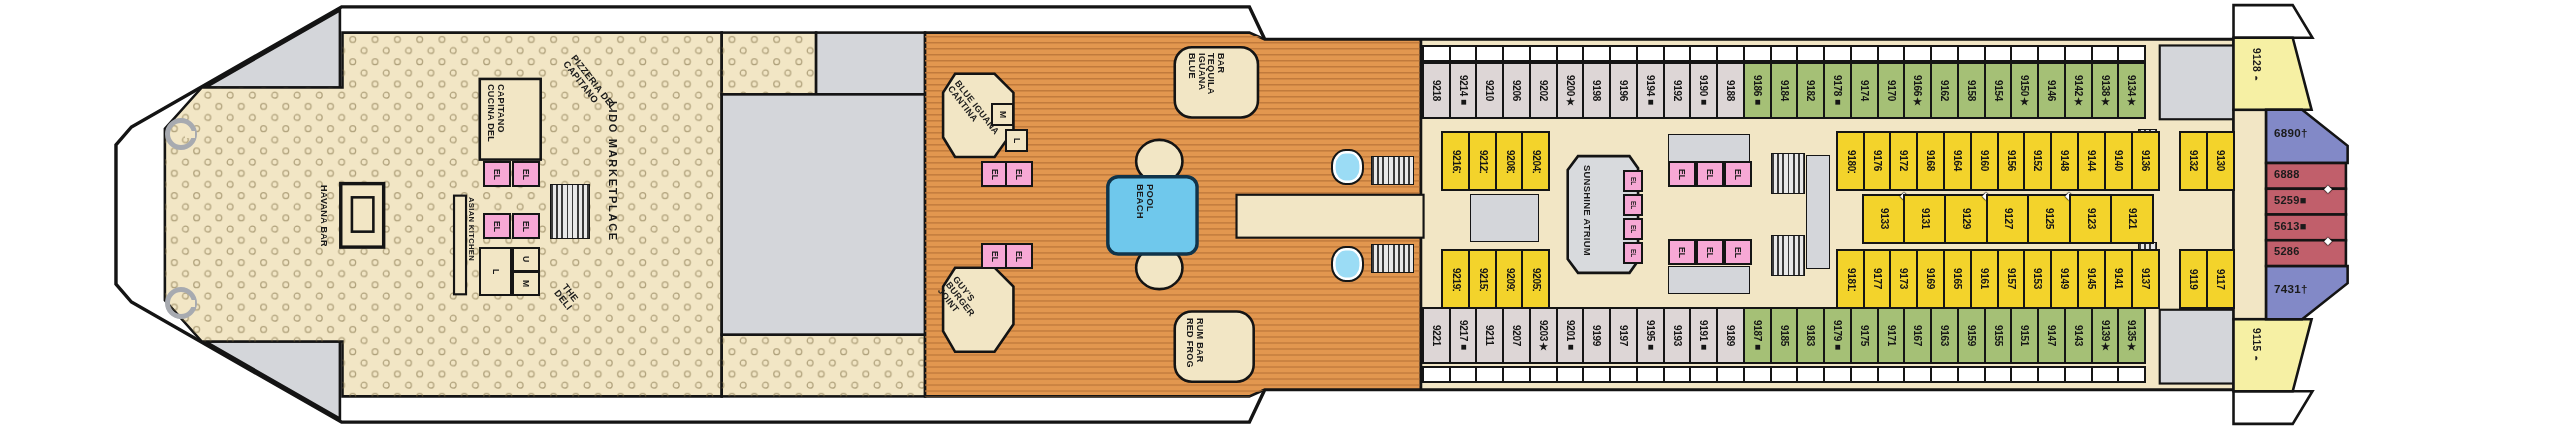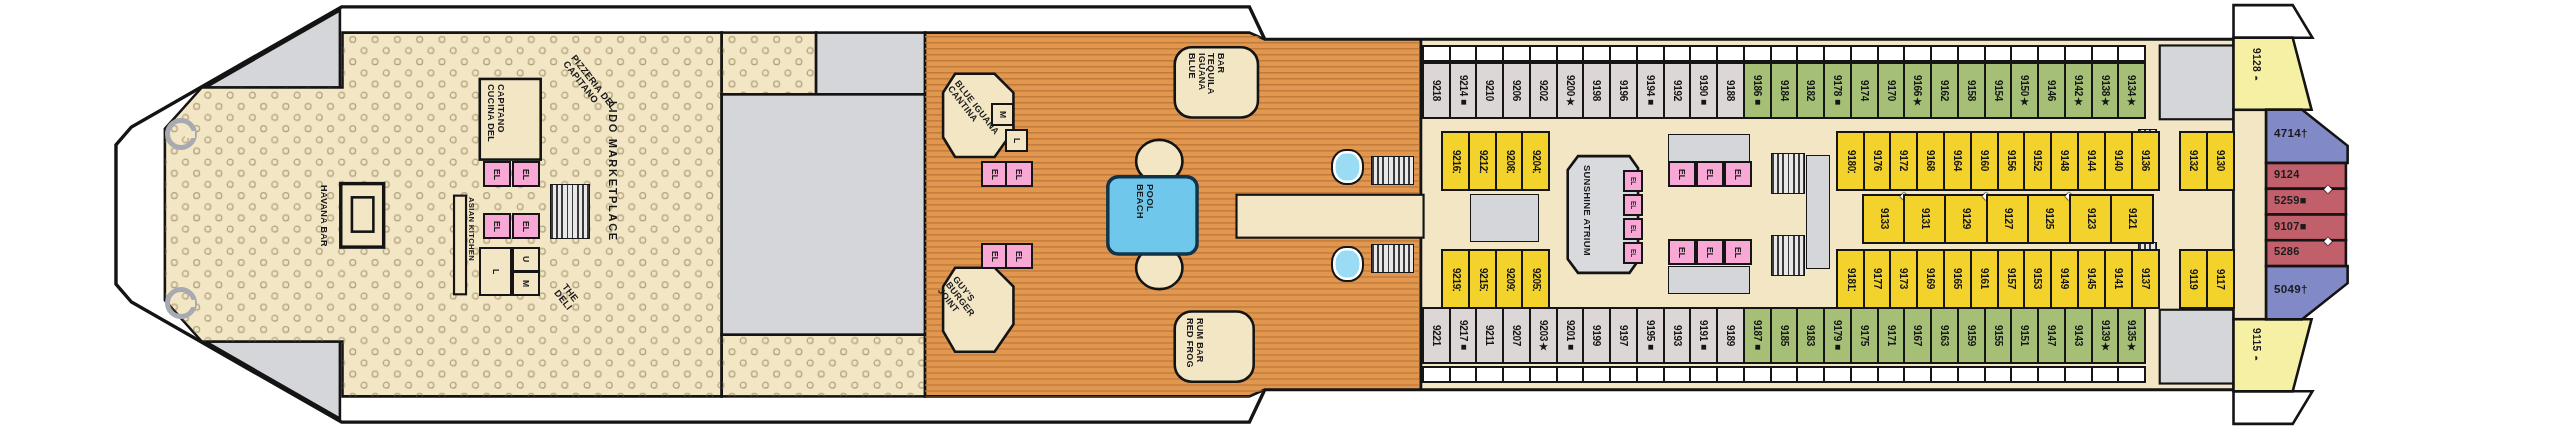--- a/index.html
+++ b/index.html
@@ -128,26 +128,26 @@
     <span>M</span>
     </div>
   <div class="room" style="left:991px;top:103px;width:23px;height:23px;">
     <span>M</span>
     </div>
   <div class="room" style="left:1005px;top:129px;width:23px;height:23px;">
     <span>L</span>
     </div>
 
   <div class="lbl v" style="left:2250px;top:48px;height:58px;font-size:10.3px;">9128◗</div>
-  <div class="lbl" style="left:2274px;top:127px;font-size:11.6px;">4714†</div>
-  <div class="lbl" style="left:2274px;top:169px;font-size:11px;">9124</div>
+  <div class="lbl" style="left:2274px;top:127px;font-size:11.6px;">6890†</div>
+  <div class="lbl" style="left:2274px;top:169px;font-size:11px;">6888</div>
   <div class="lbl" style="left:2274px;top:195px;font-size:11px;">5259■</div>
-  <div class="lbl" style="left:2274px;top:221px;font-size:11px;">9107■</div>
+  <div class="lbl" style="left:2274px;top:221px;font-size:11px;">5613■</div>
   <div class="lbl" style="left:2274px;top:246px;font-size:11px;">5286</div>
-  <div class="lbl" style="left:2274px;top:283px;font-size:11.6px;">5049†</div>
+  <div class="lbl" style="left:2274px;top:283px;font-size:11.6px;">7431†</div>
   <div class="lbl v" style="left:2250px;top:328px;height:58px;font-size:10.3px;">9115◗</div>
 
   <div class="dmd" style="left:2324px;top:182px;">◆</div>
   <div class="dmd" style="left:2324px;top:234px;">◆</div>
 
   <div class="tub" style="left:1331px;top:149px;"></div>
   <div class="tub" style="left:1331px;top:246px;"></div>
 
   <div class="spiral" style="left:165px;top:118px;"></div>
   <div class="spiral" style="left:165px;top:287px;"></div>

